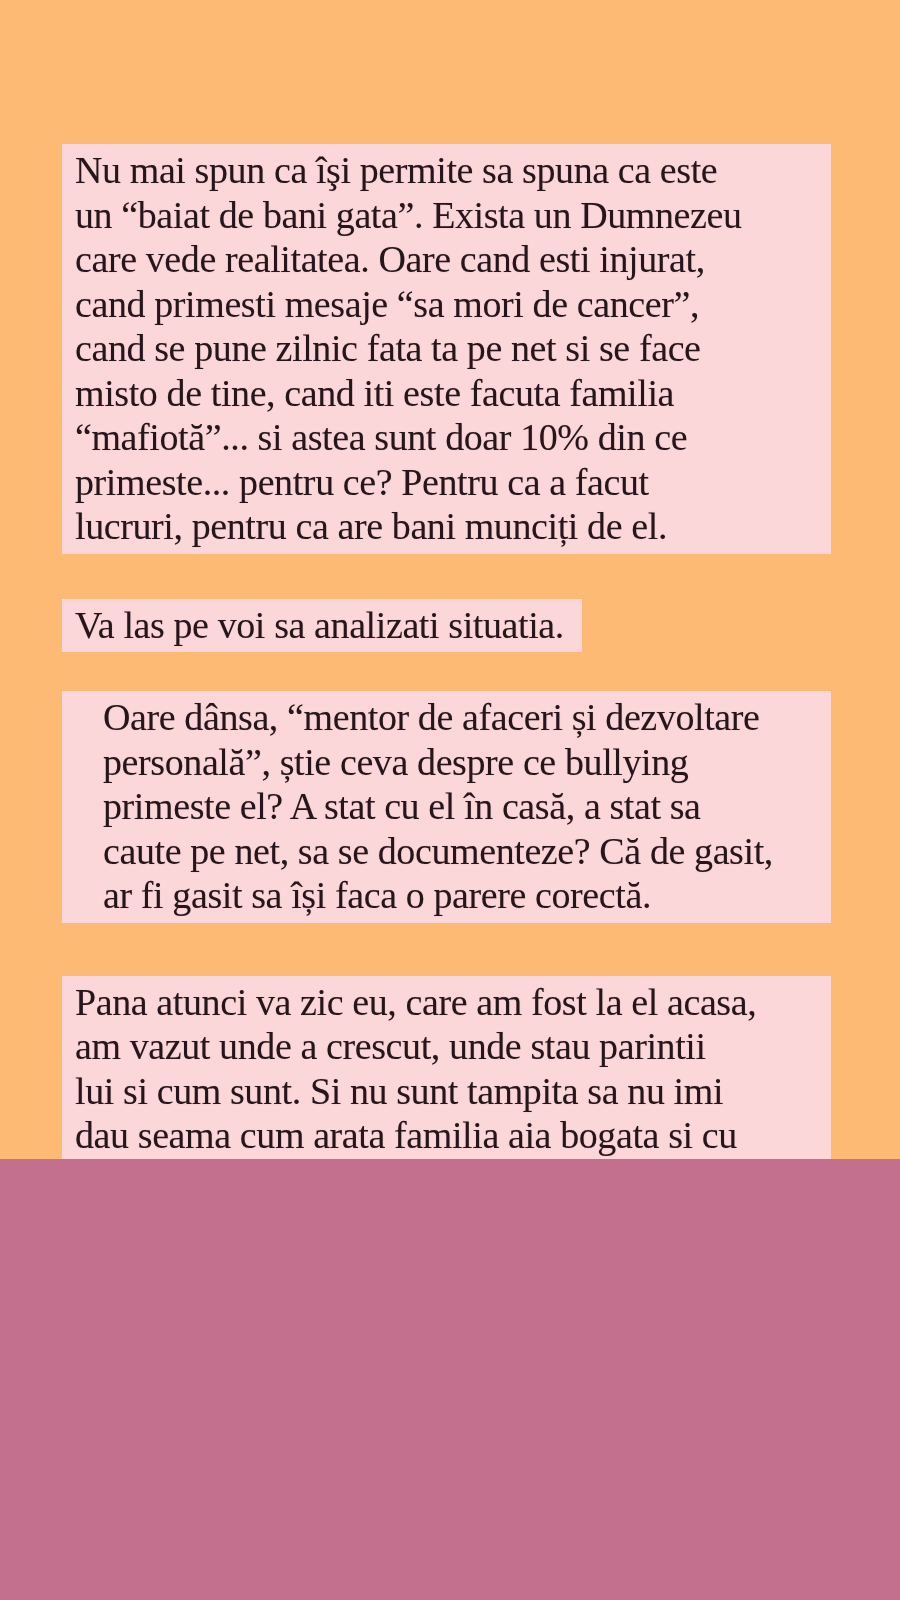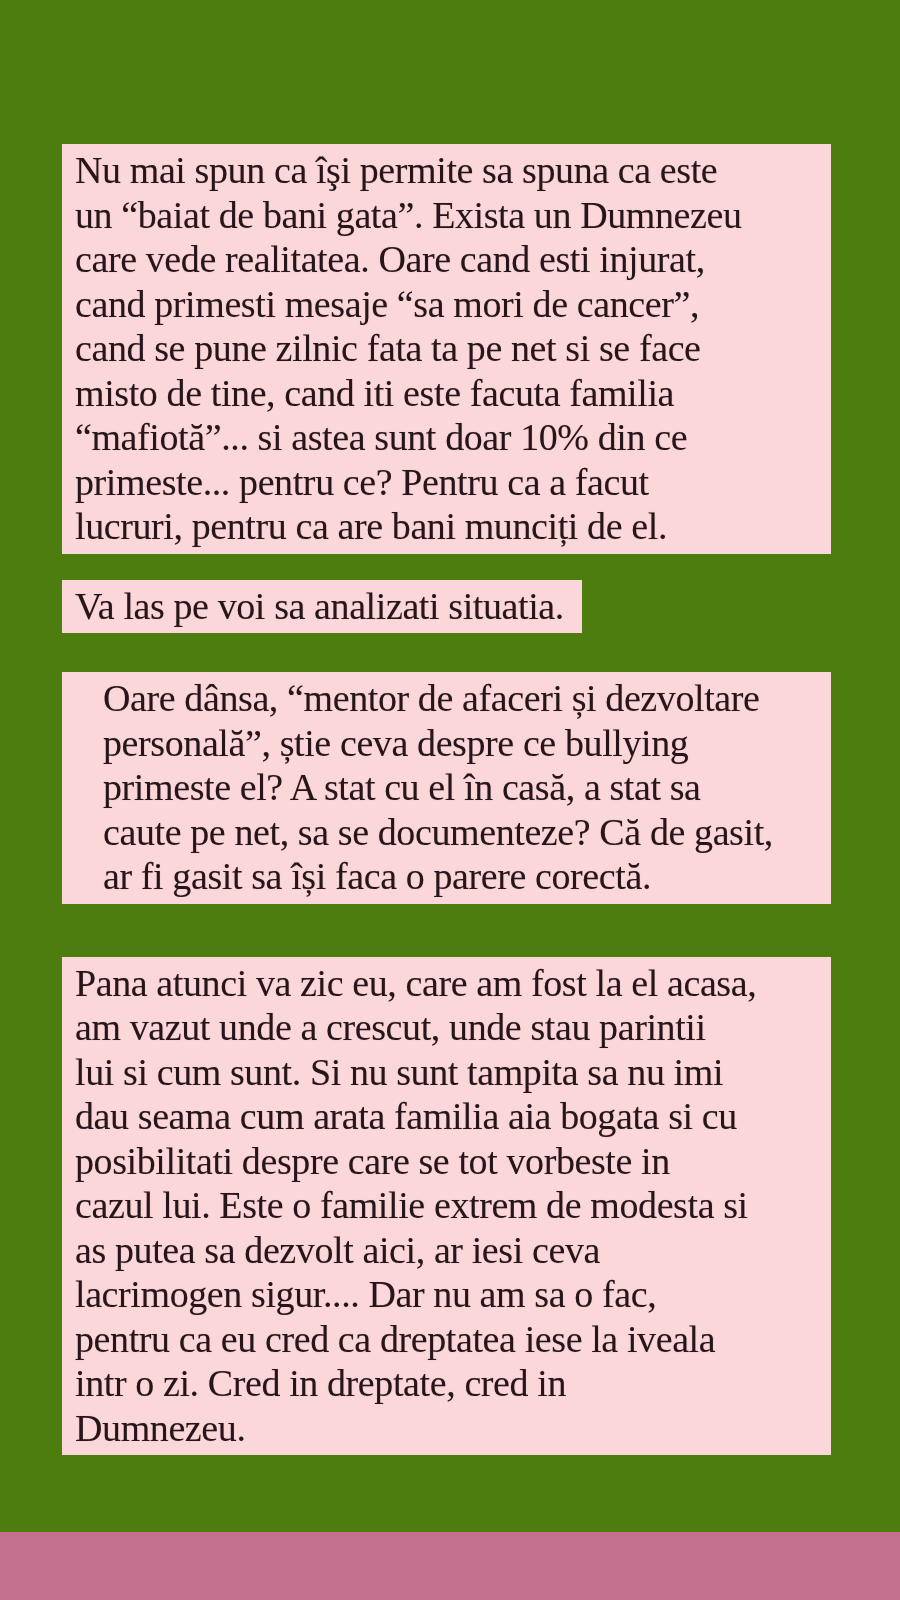--- a/index.html
+++ b/index.html
@@ -3,22 +3,22 @@
 <meta charset="utf-8">
 <style>
   html, body {
     margin: 0;
     padding: 0;
     background: #c3708f;
   }
   .story-canvas {
     position: relative;
     width: 900px;
-    height: 1532px;
-    background: #4d7c0f;
+    height: 1159px;
+    background: #fdba74;
     overflow: hidden;
     font-family: "Liberation Serif", serif;
   }
   .blocks-flow {
     padding-left: 62px;
     padding-top: 144px;
   }
   .text-block {
     background: #fcd7da;
     color: #26161b;
@@ -30,21 +30,21 @@
     padding: 4px 10px 5px 13px;
     text-shadow: 0 0 1px rgba(40, 15, 25, 0.25);
   }
   .block-wide {
     width: 769px;
   }
   .block-fit {
     width: fit-content;
     padding-right: 18px;
   }
-  .gap-1 { margin-top: 26px; }
+  .gap-1 { margin-top: 45px; }
   .gap-2 { margin-top: 39px; padding-left: 41px; }
   .gap-3 { margin-top: 53px; }
 </style>
 </head>
 <body>
 
 <div class="story-canvas">
   <div class="blocks-flow">
     <div class="text-block block-wide">Nu mai spun ca îşi permite sa spuna ca este
 un “baiat de bani gata”. Exista un Dumnezeu

